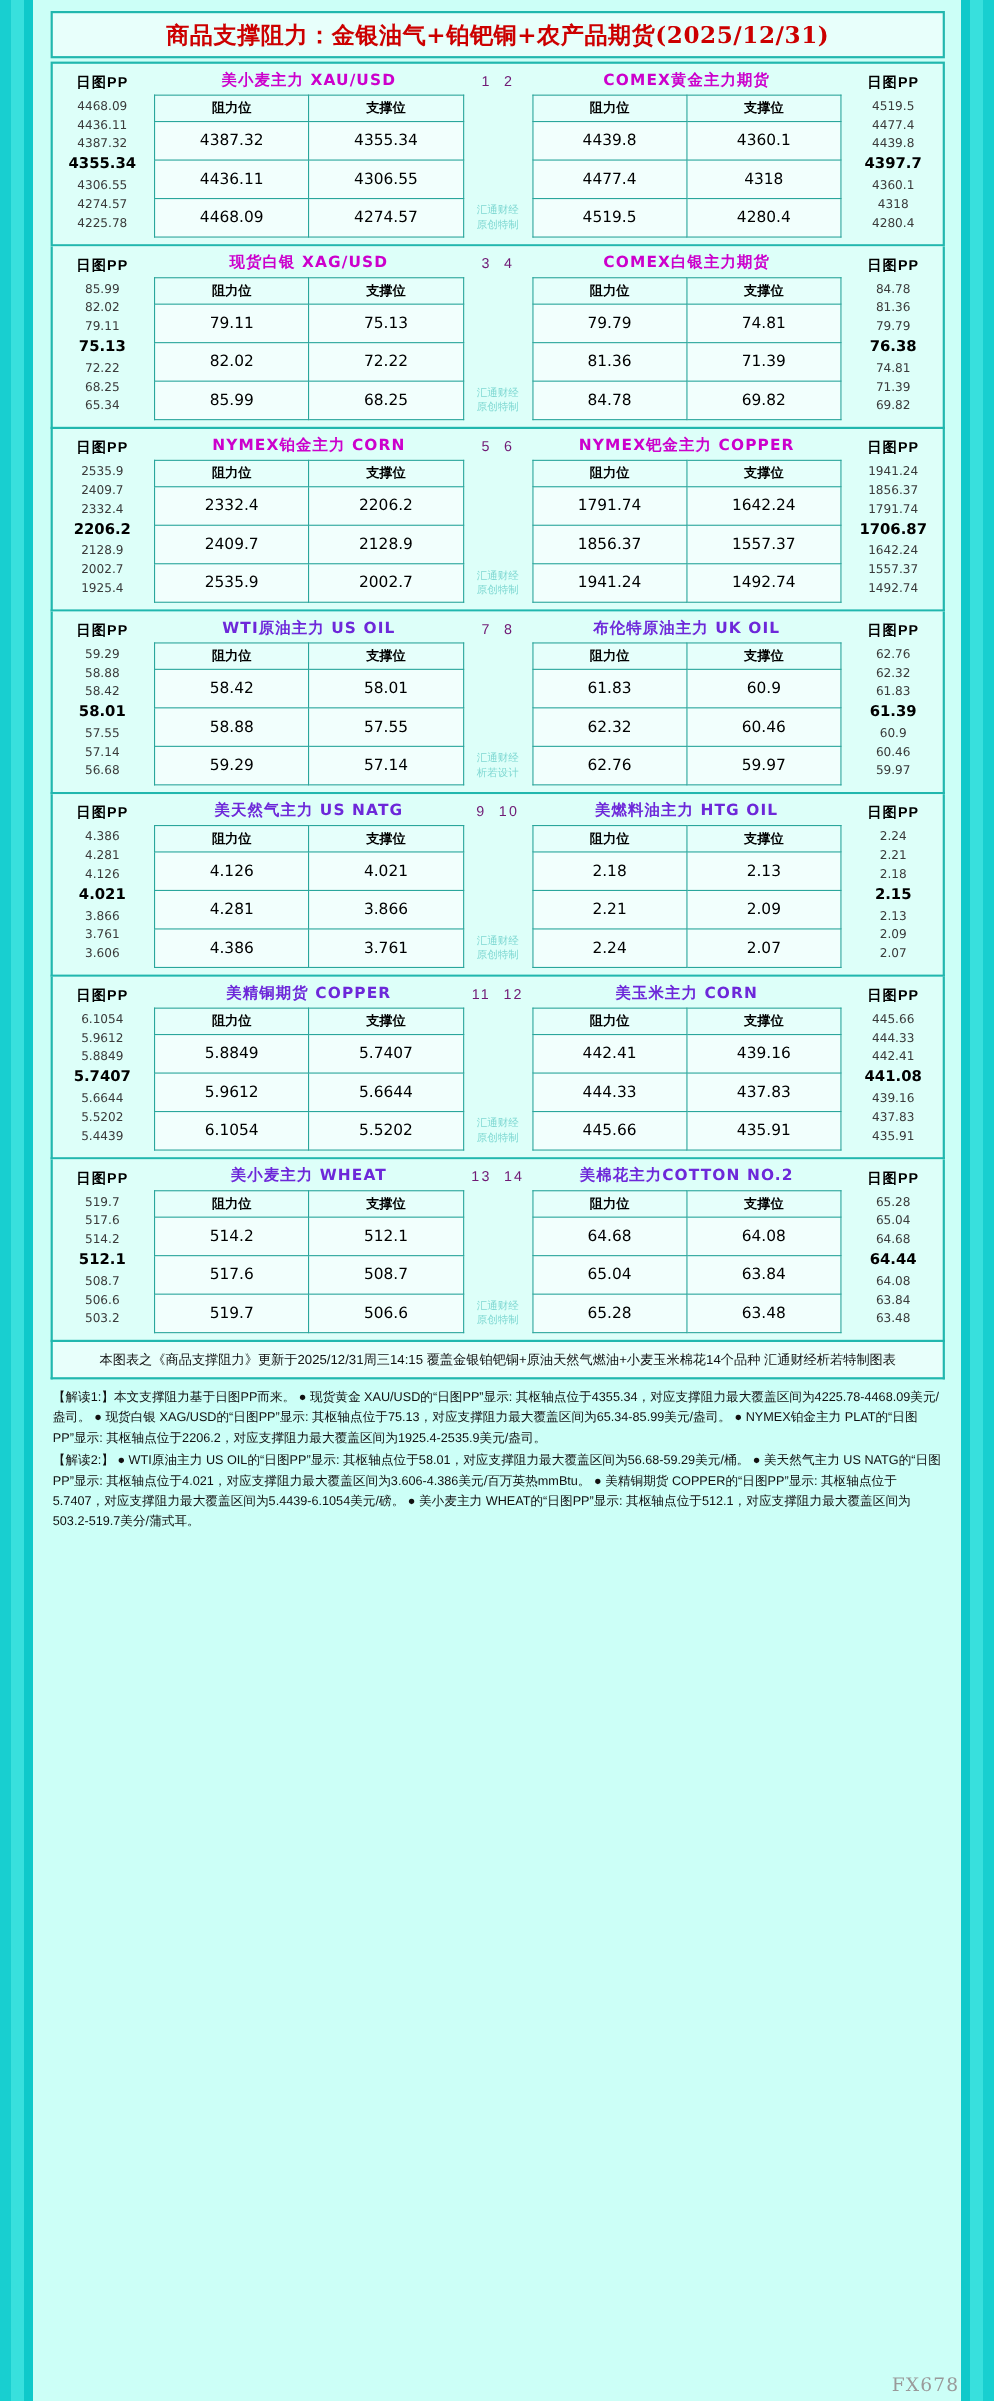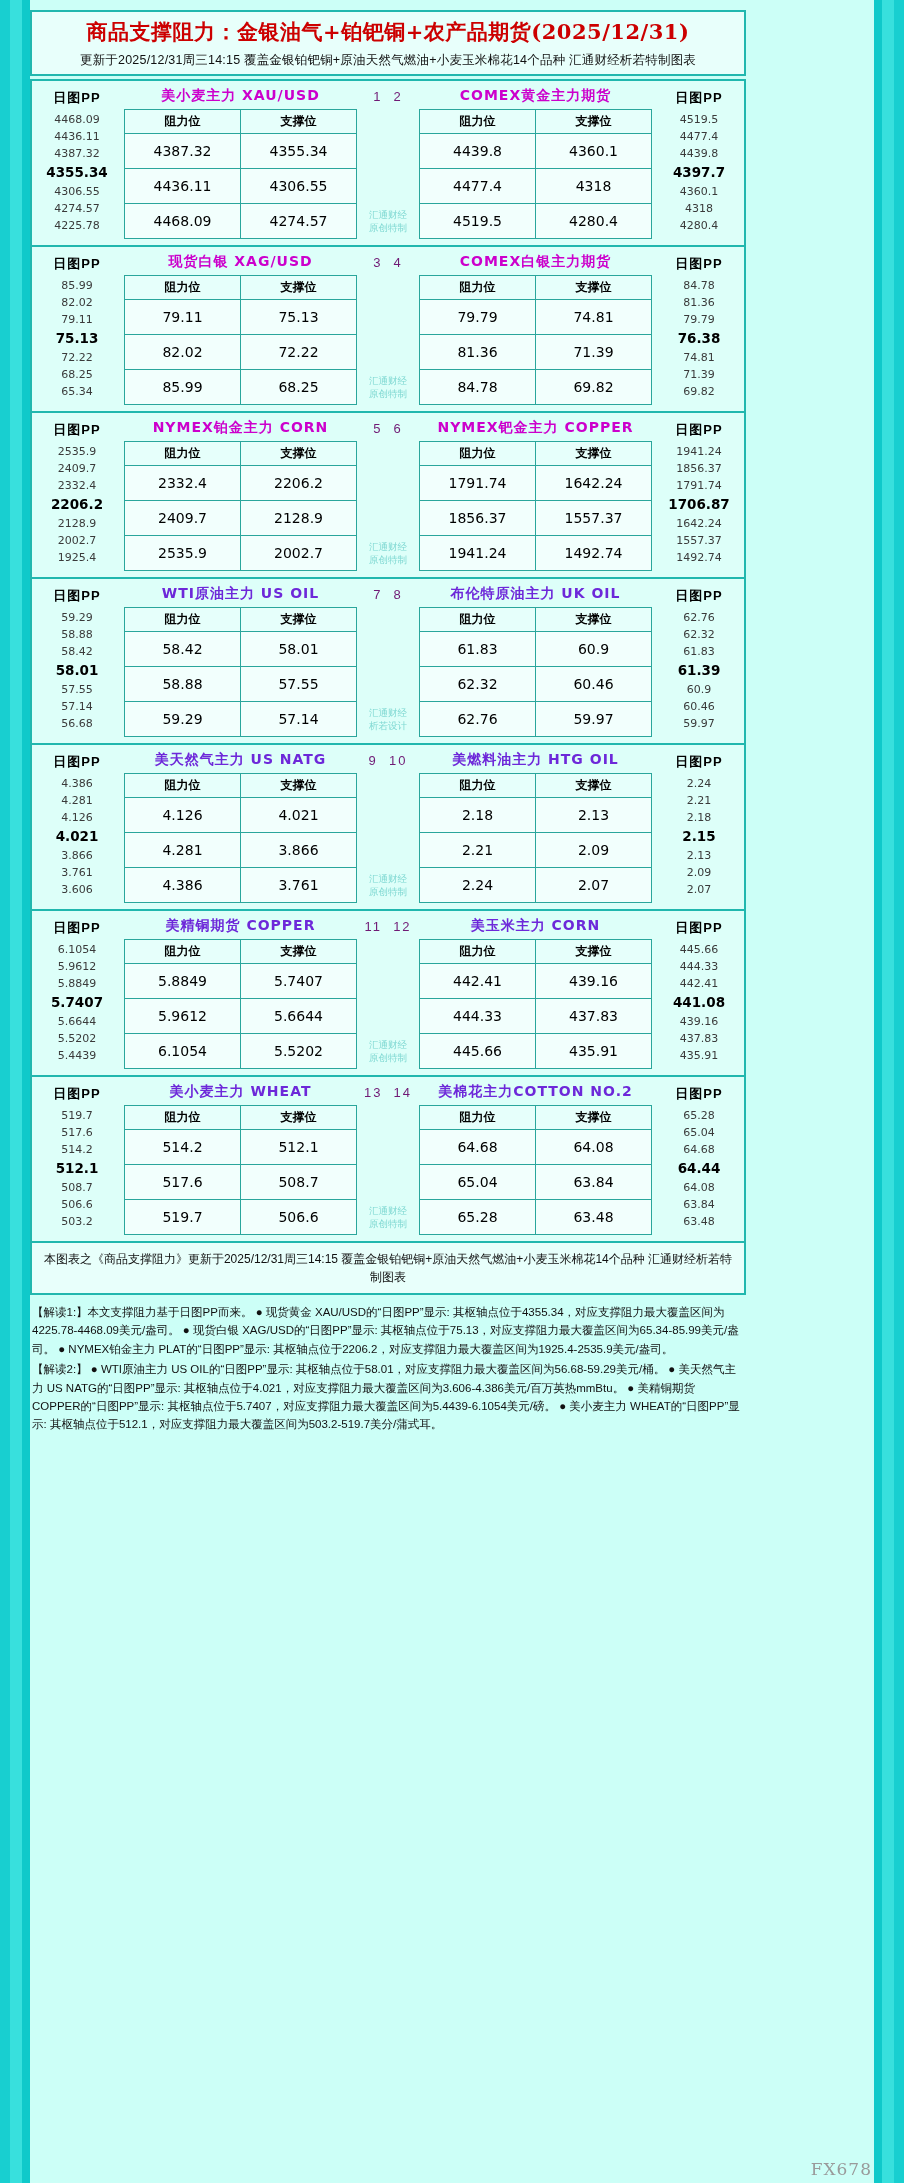--- a/index.html
+++ b/index.html
@@ -10,21 +10,21 @@
     font-family: "Liberation Sans", sans-serif;
     -webkit-font-smoothing: none;
   }
   .page {
     width: 904px;
     min-height: 2183px;
     background: linear-gradient(90deg,#18cfd0 0px,#18cfd0 10px,#38e0dd 10px,#38e0dd 22px,#0fc9ca 22px,#0fc9ca 30px,#ccfff7 30px,#ccfff7 874px,#0fc9ca 874px,#0fc9ca 882px,#38e0dd 882px,#38e0dd 894px,#18cfd0 894px,#18cfd0 904px);
     padding: 10px 30px 6px 30px;
     position: relative;
   }
-  .inner { width:716px; }
+  .inner { width:829px;padding-left:16px; }
 
   .title-box {
     border: 2px solid #21b7ae;
     background: #e8fffb;
     padding: 6px 4px 5px 4px;
     text-align:center;
   }
   .title {
     color:#cc0000;
     font-family: "DejaVu Serif", serif;
@@ -166,21 +166,20 @@
   }
 </style>
 </head>
 <body>
 
 <div class="page">
   <div class="inner">
 
     <div class="title-box">
       <div class="title">商品支撑阻力：金银油气+铂钯铜+农产品期货(2025/12/31)</div>
-      <div class="subtitle">更新于2025/12/31周三14:15  覆盖金银铂钯铜+原油天然气燃油+小麦玉米棉花14个品种  汇通财经析若特制图表</div>
     </div>
 
     <div id="blocks">
         <div class="block first">
           <div class="side-col">
             <div class="hdr">日图PP</div>
             <div class="lvl">4468.09</div>
             <div class="lvl">4436.11</div>
             <div class="lvl">4387.32</div>
             <div class="lvl pivot">4355.34</div>

